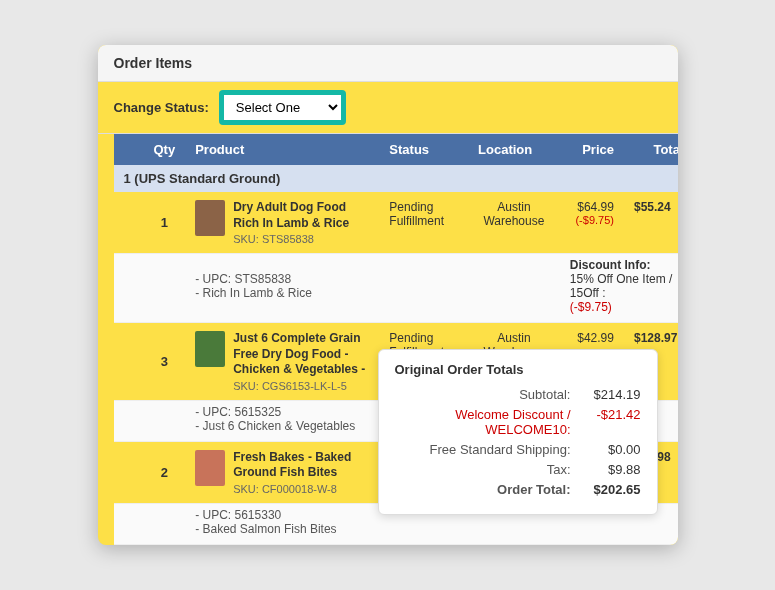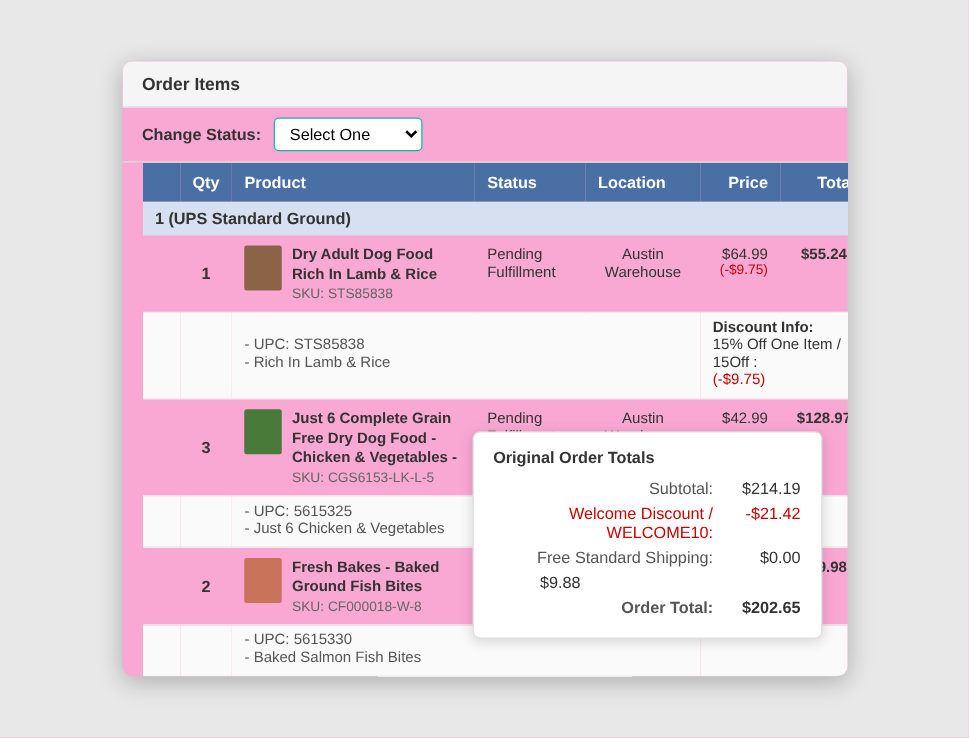--- a/index.html
+++ b/index.html
@@ -7,21 +7,21 @@
       background: #e8e8e8;
       font-family: Arial, sans-serif;
       font-size: 13px;
       display: flex;
       align-items: center;
       justify-content: center;
       min-height: 590px;
       width: 775px;
     }
     .modal {
-      background: #f9a8d4;
+      background: #fde047;
       border-radius: 8px;
       box-shadow: 0 4px 20px rgba(0,0,0,0.25);
       width: 580px;
       overflow: hidden;
       position: relative;
     }
     .modal-header {
       background: #f5f5f5;
       border-bottom: 1px solid #ddd;
       padding: 10px 16px;
@@ -35,21 +35,21 @@
       align-items: center;
       gap: 10px;
       border-bottom: 1px solid #ddd;
     }
     .change-status-label {
       font-weight: bold;
       font-size: 13px;
       color: #333;
     }
     .status-select {
-      border: 1px solid #14b8a6;
+      border: 5px solid #14b8a6;
       border-radius: 4px;
       padding: 4px 24px 4px 8px;
       font-size: 13px;
       background: #fff;
       cursor: pointer;
       appearance: auto;
     }
     .table-wrap {
       overflow-x: auto;
     }
@@ -135,21 +135,21 @@
       white-space: nowrap;
     }
     .price-original {
       color: #333;
     }
     .price-discount {
       color: #cc0000;
       font-size: 11px;
     }
     .total-cell {
-      text-align: center;
+      text-align: left;
       font-size: 12px;
       font-weight: bold;
       color: #333;
     }
     .detail-row td {
       padding: 4px 10px 8px 10px;
       font-size: 12px;
       color: #555;
       border-bottom: 1px solid #eee;
       background: #fafafa;
@@ -357,20 +357,21 @@
   </div>
         <div class="totals-row discount">
     <span class="totals-label discount-label">Welcome Discount / WELCOME10:</span>
     <span class="totals-value discount-value">-$21.42</span>
   </div>
         <div class="totals-row">
     <span class="totals-label">Free Standard Shipping:</span>
     <span class="totals-value">$0.00</span>
   </div>
         <div class="totals-row">
+    <span class="totals-label">Tax:</span>
     <span class="totals-value">$9.88</span>
   </div>
         <div class="totals-row bold">
     <span class="totals-label">Order Total:</span>
     <span class="totals-value">$202.65</span>
   </div>
       </div>
   </div>
 </div>
 

